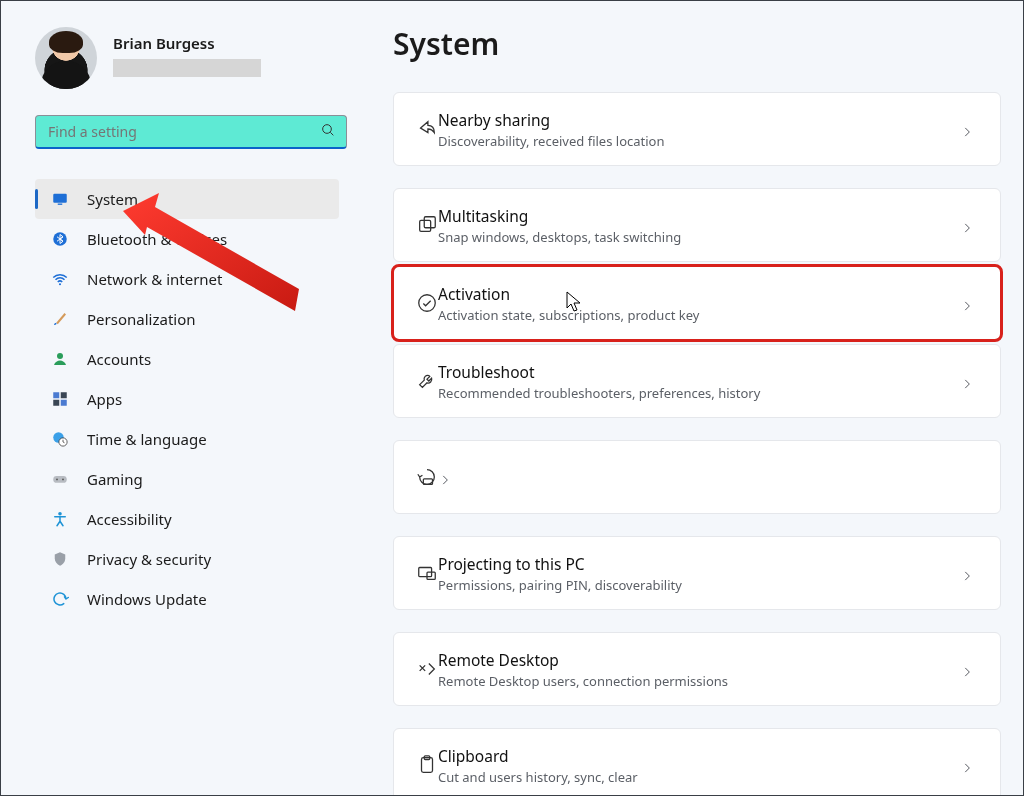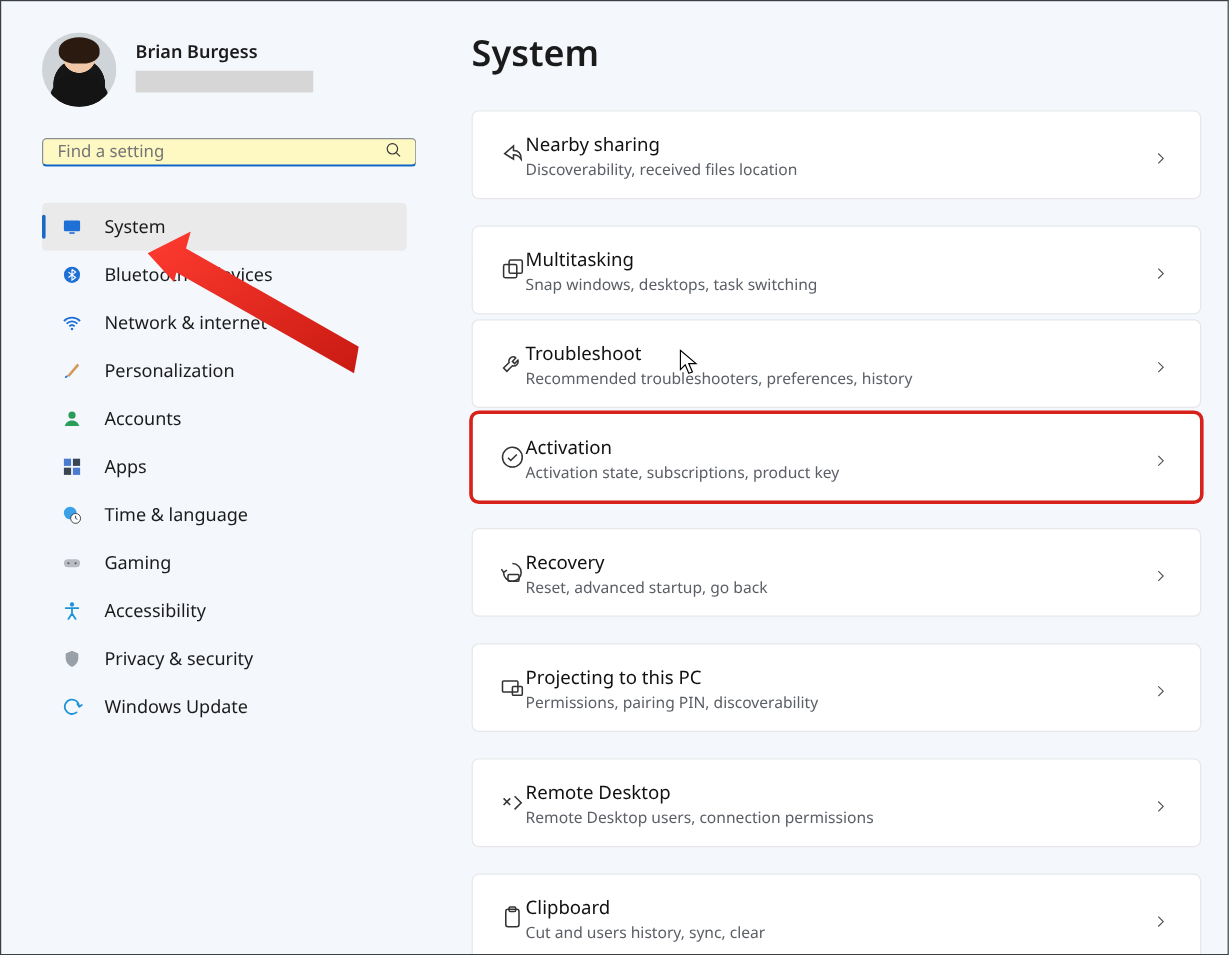--- a/index.html
+++ b/index.html
@@ -48,22 +48,22 @@
   .avatar::after{ 
     content:"";position:absolute;left:6px;top:34px;width:50px;height:34px;
     background:#141414;border-radius:24px 24px 0 0;
   }
   .user-meta{padding-top:6px}
   .user-name{font-weight:600;font-size:15px}
   .user-email{margin-top:6px;width:148px;height:18px;background:#d6d6d6}
 
   .search-box{
     display:flex;align-items:center;
-    width:312px;height:24px;
-    background:#fef9c3;border:1px solid #8a8f97;border-bottom:2px solid var(--blue);
+    width:312px;height:34px;
+    background:#5eead4;border:1px solid #8a8f97;border-bottom:2px solid var(--blue);
     border-radius:4px;padding:0 10px;
   }
   .search-box input{
     flex:1;border:0;outline:0;font-size:14px;font-family:inherit;color:#555;background:transparent;
   }
   .search-box svg{width:16px;height:16px;stroke:#333;fill:none}
 
   .navlist{margin-top:30px;padding:0;list-style:none}
   .nav-item{
     display:flex;align-items:center;gap:18px;
@@ -268,64 +268,60 @@
       </span>
       <div class="ctext">
         <div class="ctitle">Multitasking</div>
         <div class="csub">Snap windows, desktops, task switching</div>
       </div>
       <span class="chev"><svg viewBox="0 0 24 24">
             <path d="M9 5l7 7-7 7"></path>
           </svg></span>
     </div>
 
+    <div class="card highlight">
+      <span class="cico">
+        <svg viewBox="0 0 24 24">
+            <circle cx="12" cy="12" r="9"></circle>
+            <path d="M8 12.5l2.5 2.5L16 9.5"></path>
+          </svg>
+      </span>
+      <div class="ctext">
+        <div class="ctitle">Activation</div>
+        <div class="csub">Activation state, subscriptions, product key</div>
+      </div>
+      <span class="chev"><svg viewBox="0 0 24 24">
+            <path d="M9 5l7 7-7 7"></path>
+          </svg></span>
+    </div>
+
     <div class="card">
       <span class="cico">
         <svg viewBox="0 0 24 24">
             <path d="M14 6a4 4 0 00-5 5l-5 5 3 3 5-5a4 4 0 005-5l-3 3-2-2 3-3z"></path>
           </svg>
       </span>
       <div class="ctext">
         <div class="ctitle">Troubleshoot</div>
         <div class="csub">Recommended troubleshooters, preferences, history</div>
       </div>
       <span class="chev"><svg viewBox="0 0 24 24">
             <path d="M9 5l7 7-7 7"></path>
           </svg></span>
     </div>
 
-    <div class="card highlight">
-      <span class="cico">
-        <svg viewBox="0 0 24 24">
-            <circle cx="12" cy="12" r="9"></circle>
-            <path d="M8 12.5l2.5 2.5L16 9.5"></path>
-          </svg>
-      </span>
-      <div class="ctext">
-        <div class="ctitle">Activation</div>
-        <div class="csub">Activation state, subscriptions, product key</div>
-      </div>
-      <span class="chev"><svg viewBox="0 0 24 24">
-            <path d="M9 5l7 7-7 7"></path>
-          </svg></span>
-    </div>
-
     <div class="gap"></div>
 
     <div class="card">
       <span class="cico">
         <svg viewBox="0 0 24 24">
             <path d="M4 12a8 8 0 108-8M4 12l-2-3m2 3l3-2"></path>
             <rect x="8" y="14" width="10" height="6" rx="1"></rect>
           </svg>
       </span>
-      <div class="ctext">
-        <div class="ctitle">Recovery</div>
-        <div class="csub">Reset, advanced startup, go back</div>
-      </div>
       <span class="chev"><svg viewBox="0 0 24 24">
             <path d="M9 5l7 7-7 7"></path>
           </svg></span>
     </div>
 
     <div class="gap"></div>
 
     <div class="card">
       <span class="cico">
         <svg viewBox="0 0 24 24">

